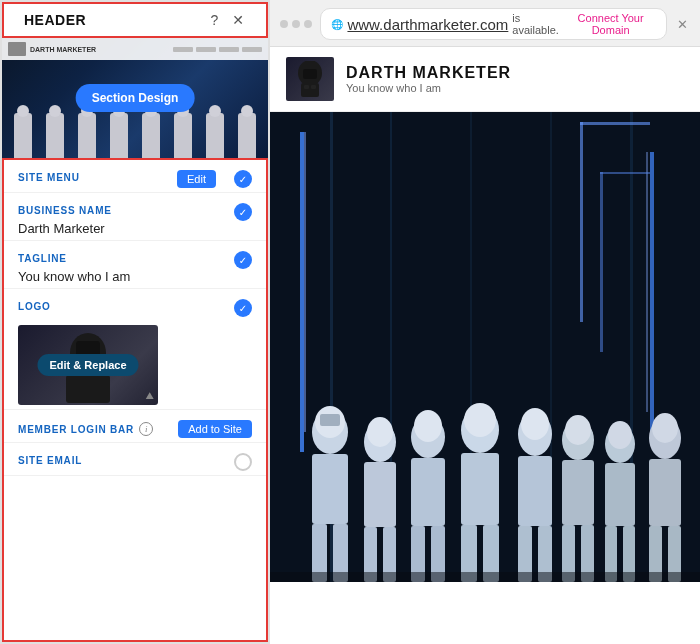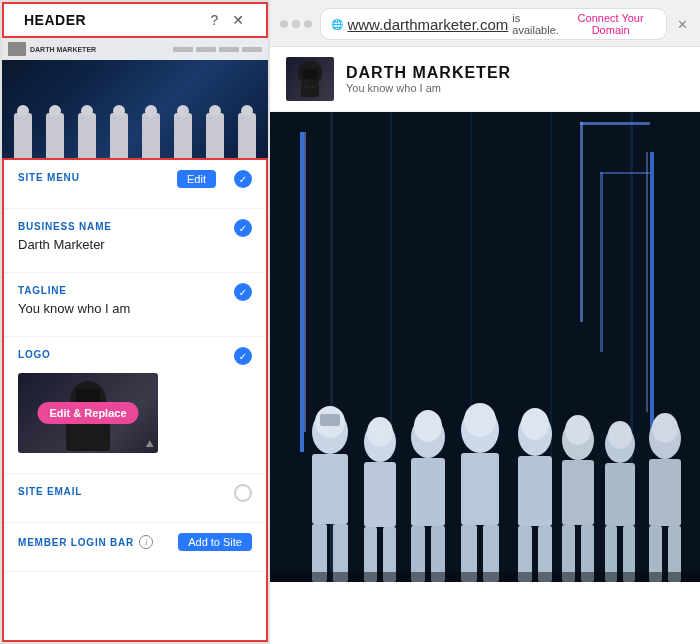--- a/index.html
+++ b/index.html
@@ -162,21 +162,21 @@
     
     .red-section {
       border: 2px solid #e53935;
       flex: 1;
       overflow-y: auto;
       display: flex;
       flex-direction: column;
     }
 
     .field-row {
-      padding: 10px 14px 20px;
+      padding: 10px 14px 4px;
       border-bottom: 1px solid #f0f0f0;
     }
 
     .field-label {
       font-size: 10px;
       font-weight: 700;
       color: #1565C0;
       letter-spacing: 0.8px;
       text-transform: uppercase;
       margin-bottom: 4px;
@@ -275,21 +275,21 @@
       background: #1a1a1a;
       border-radius: 3px;
       margin: 2px auto 0;
     }
 
     .edit-replace-btn {
       position: absolute;
       top: 50%;
       left: 50%;
       transform: translate(-50%, -50%);
-      background: #ec4899;
+      background: #0c4a6e;
       color: #fff;
       border: none;
       border-radius: 20px;
       padding: 5px 12px;
       font-size: 11px;
       font-weight: 600;
       cursor: pointer;
       white-space: nowrap;
       text-align: center;
     }
@@ -479,20 +479,21 @@
       <div class="preview-figures">
         <div class="trooper"></div>
         <div class="trooper"></div>
         <div class="trooper"></div>
         <div class="trooper"></div>
         <div class="trooper"></div>
         <div class="trooper"></div>
         <div class="trooper"></div>
         <div class="trooper"></div>
       </div>
+      <button class="section-design-btn">Section Design</button>
     </div>
   </div>
 
   <div class="red-section">
 
     <div class="field-row">
       <div class="field-header-row">
         <span class="field-label">SITE MENU</span>
         <div style="display:flex;align-items:center;gap:18px;">
           <button class="edit-btn">Edit</button>
@@ -530,32 +531,32 @@
             <div class="dv-body"></div>
           </div>
         </div>
         <button class="edit-replace-btn">Edit &amp; Replace</button>
         <span class="logo-corner-icon">⛰</span>
       </div>
     </div>
 
     <div class="field-row">
       <div class="field-header-row">
-        <span class="field-label">SITE EMAIL</span>
-        <div class="empty-circle"></div>
-      </div>
-    </div>
-
-    <div class="field-row">
-      <div class="field-header-row">
         <div style="display:flex;align-items:center;gap:5px;">
           <span class="field-label" style="margin-bottom:0;">MEMBER LOGIN BAR</span>
           <div class="info-icon">i</div>
         </div>
         <button class="add-to-site-btn">Add to Site</button>
+      </div>
+    </div>
+
+    <div class="field-row">
+      <div class="field-header-row">
+        <span class="field-label">SITE EMAIL</span>
+        <div class="empty-circle"></div>
       </div>
     </div>
 
 
   </div>
 </div>
 
 <div class="right-panel">
 
   <div class="browser-chrome">

